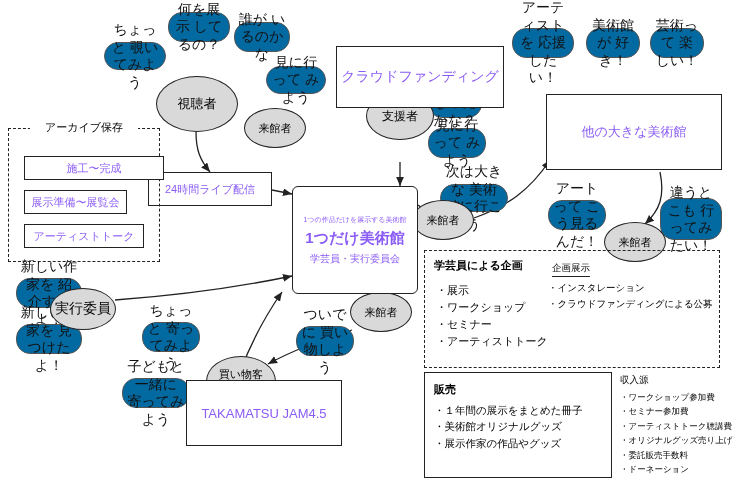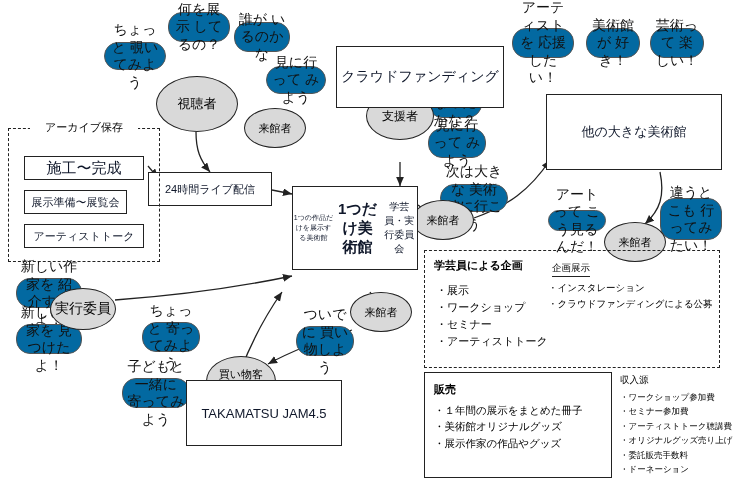--- a/index.html
+++ b/index.html
@@ -17,21 +17,21 @@
   }
   .box {
     position: absolute;
     box-sizing: border-box;
     border: 1.4px solid #222;
     background: #ffffff;
     display: flex;
     align-items: center;
     justify-content: center;
     text-align: center;
-    color: #0f172a;
+    color: #8b5cf6;
   }
   .dashed {
     border: 1.4px dashed #222;
     background: transparent;
   }
   .ellipse {
     position: absolute;
     box-sizing: border-box;
     border: 1.4px solid #222;
     background: #d9d9d9;
@@ -140,21 +140,21 @@
 
   <div class="bubble" style="left:512px; top:28px; width:62px; height:30px;">アーティストを
 応援したい！</div>
   <div class="bubble" style="left:650px; top:28px; width:54px; height:30px;">芸術って
 楽しい！</div>
   <div class="bubble" style="left:586px; top:28px; width:54px; height:30px;">美術館が
 好き！</div>
 
   <div class="bubble" style="left:440px; top:184px; width:68px; height:28px;">次は大きな
 美術館に行こう</div>
-  <div class="bubble" style="left:548px; top:200px; width:58px; height:21px;margin-top:10px;">アートって
+  <div class="bubble" style="left:548px; top:200px; width:58px; height:30px;">アートって
 こう見るんだ！</div>
   <div class="bubble" style="left:660px; top:198px; width:62px; height:42px;">違うとこも
 行ってみたい！</div>
 
   <div class="bubble" style="left:16px; top:278px; width:66px; height:30px;">新しい作家を
 紹介するよ！</div>
   <div class="bubble" style="left:16px; top:324px; width:66px; height:30px;">新しい作家を
 見つけたよ！</div>
   <div class="bubble" style="left:296px; top:326px; width:58px; height:30px;">ついでに
 買い物しよう</div>
@@ -174,29 +174,29 @@
 訪問者</div>
 
   <div class="box" style="left:336px; top:46px; width:168px; height:62px; font-size:14px;">クラウドファンディング</div>
 
   <div class="box" style="left:546px; top:94px; width:176px; height:76px; font-size:13px;">他の大きな美術館</div>
 
   <div class="box" style="left:148px; top:172px; width:124px; height:34px; font-size:11px;">24時間ライブ配信</div>
 
   <div class="box" style="left:186px; top:380px; width:156px; height:66px; font-size:13px;">TAKAMATSU JAM4.5</div>
 
-  <div class="box" style="left:292px; top:186px; width:126px; height:84px; flex-direction:row; gap:4px;">
+  <div class="box" style="left:292px; top:186px; width:126px; height:108px; flex-direction:column; gap:4px;border-radius:6px;">
     <div class="small" style="font-size:7px;">1つの作品だけを展示する美術館</div>
     <div style="font-size:15px; font-weight:bold;">1つだけ美術館</div>
     <div style="font-size:10px;">学芸員・実行委員会</div>
   </div>
 
   <div class="box dashed" style="left:8px; top:128px; width:152px; height:134px;"></div>
   <div class="label-center" style="left:30px; top:120px; width:108px; font-size:11px; background:#fff;">アーカイブ保存</div>
-  <div class="box" style="left:24px; top:156px; width:120px; height:24px; font-size:15px;text-align:center;">施工〜完成</div>
+  <div class="box" style="left:24px; top:156px; width:140px; height:24px; font-size:11px;text-align:center;">施工〜完成</div>
   <div class="box" style="left:24px; top:190px; width:103px; height:24px; font-size:11px;">展示準備〜展覧会</div>
   <div class="box" style="left:24px; top:224px; width:120px; height:24px; font-size:11px;">アーティストトーク</div>
 
   <div class="box dashed" style="left:424px; top:250px; width:296px; height:118px;"></div>
   <div class="plain" style="left:434px; top:258px; font-size:11px; font-weight:bold;">学芸員による企画</div>
   <div class="list" style="left:436px; top:282px; font-size:11px;">・展示
 ・ワークショップ
 ・セミナー
 ・アーティストトーク</div>
   <div class="plain" style="left:552px; top:262px; font-size:9.5px; border-bottom:1px solid #222; padding-bottom:1px;">企画展示</div>

